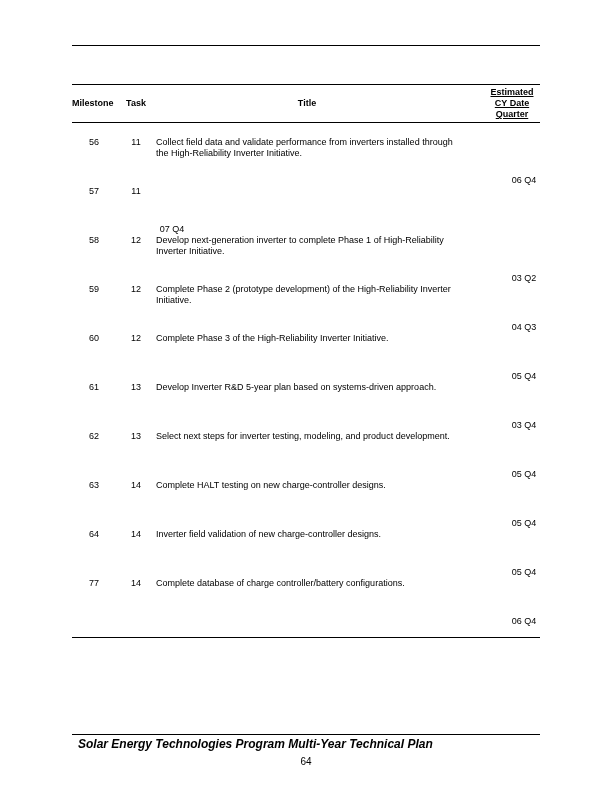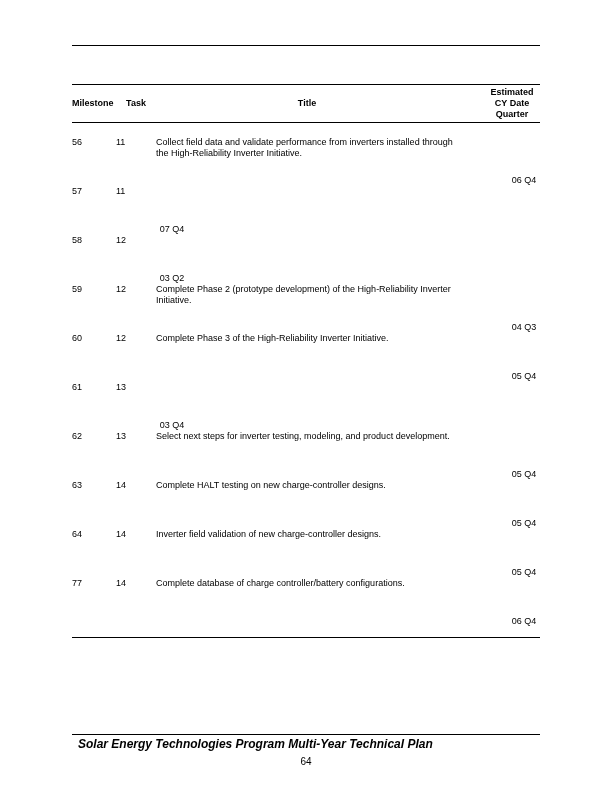--- a/index.html
+++ b/index.html
@@ -40,30 +40,30 @@
     align-items: center;
     border-top: 1px solid #000;
     border-bottom: 1px solid #000;
     padding: 2px 0;
     font-weight: bold;
   }
   .hcell { white-space: nowrap; }
   .h-milestone { width: 44px; text-align: left; flex: none; }
   .h-task { width: 40px; text-align: center; flex: none; }
   .h-title { flex: 1; text-align: center; padding-right: 50px; white-space: nowrap; }
-  .h-date { width: 56px; margin-left: -24px; flex: none; }
+  .h-date { width: 56px; margin-left: -24px; flex: none; text-decoration: underline; }
   .h-date .dline { display: block; text-align: center; white-space: nowrap; }
 
   .tbody {
     padding: 14px 0 10px 0;
     border-bottom: 1px solid #000;
   }
   .trow { display: flex; align-items: flex-start; }
-  .c-milestone { width: 44px; text-align: left; flex: none; }
-  .c-task { width: 40px; flex: none; }
+  .c-milestone { width: 44px; text-align: center; flex: none; }
+  .c-task { width: 40px; text-align: center; flex: none; }
   .c-title { width: 352px; flex: none; white-space: pre-line; }
   .c-date { width: 32px; flex: none; text-align: center; white-space: nowrap; margin-top: 38px; }
 
   .footer-title {
     position: absolute;
     left: 78px;
     top: 737px;
     font-size: 12px;
     font-weight: bold;
     font-style: italic;
@@ -108,20 +108,22 @@
 
       <div class="trow">
         <div class="c-milestone">57</div>
         <div class="c-task">11</div>
         <div class="c-date">07 Q4</div>
       </div>
 
       <div class="trow">
         <div class="c-milestone">58</div>
         <div class="c-task">12</div>
+        <div class="c-title">Develop next-generation inverter to complete Phase 1 of High-Reliability
+Inverter Initiative.</div>
         <div class="c-date">03 Q2</div>
       </div>
 
       <div class="trow">
         <div class="c-milestone">59</div>
         <div class="c-task">12</div>
         <div class="c-title">Complete Phase 2 (prototype development) of the High-Reliability Inverter
 Initiative.</div>
         <div class="c-date">04 Q3</div>
       </div>
@@ -129,20 +131,21 @@
       <div class="trow">
         <div class="c-milestone">60</div>
         <div class="c-task">12</div>
         <div class="c-title">Complete Phase 3 of the High-Reliability Inverter Initiative.</div>
         <div class="c-date">05 Q4</div>
       </div>
 
       <div class="trow">
         <div class="c-milestone">61</div>
         <div class="c-task">13</div>
+        <div class="c-title">Develop Inverter R&amp;D 5-year plan based on systems-driven approach.</div>
         <div class="c-date">03 Q4</div>
       </div>
 
       <div class="trow">
         <div class="c-milestone">62</div>
         <div class="c-task">13</div>
         <div class="c-title">Select next steps for inverter testing, modeling, and product development.</div>
         <div class="c-date">05 Q4</div>
       </div>
 

